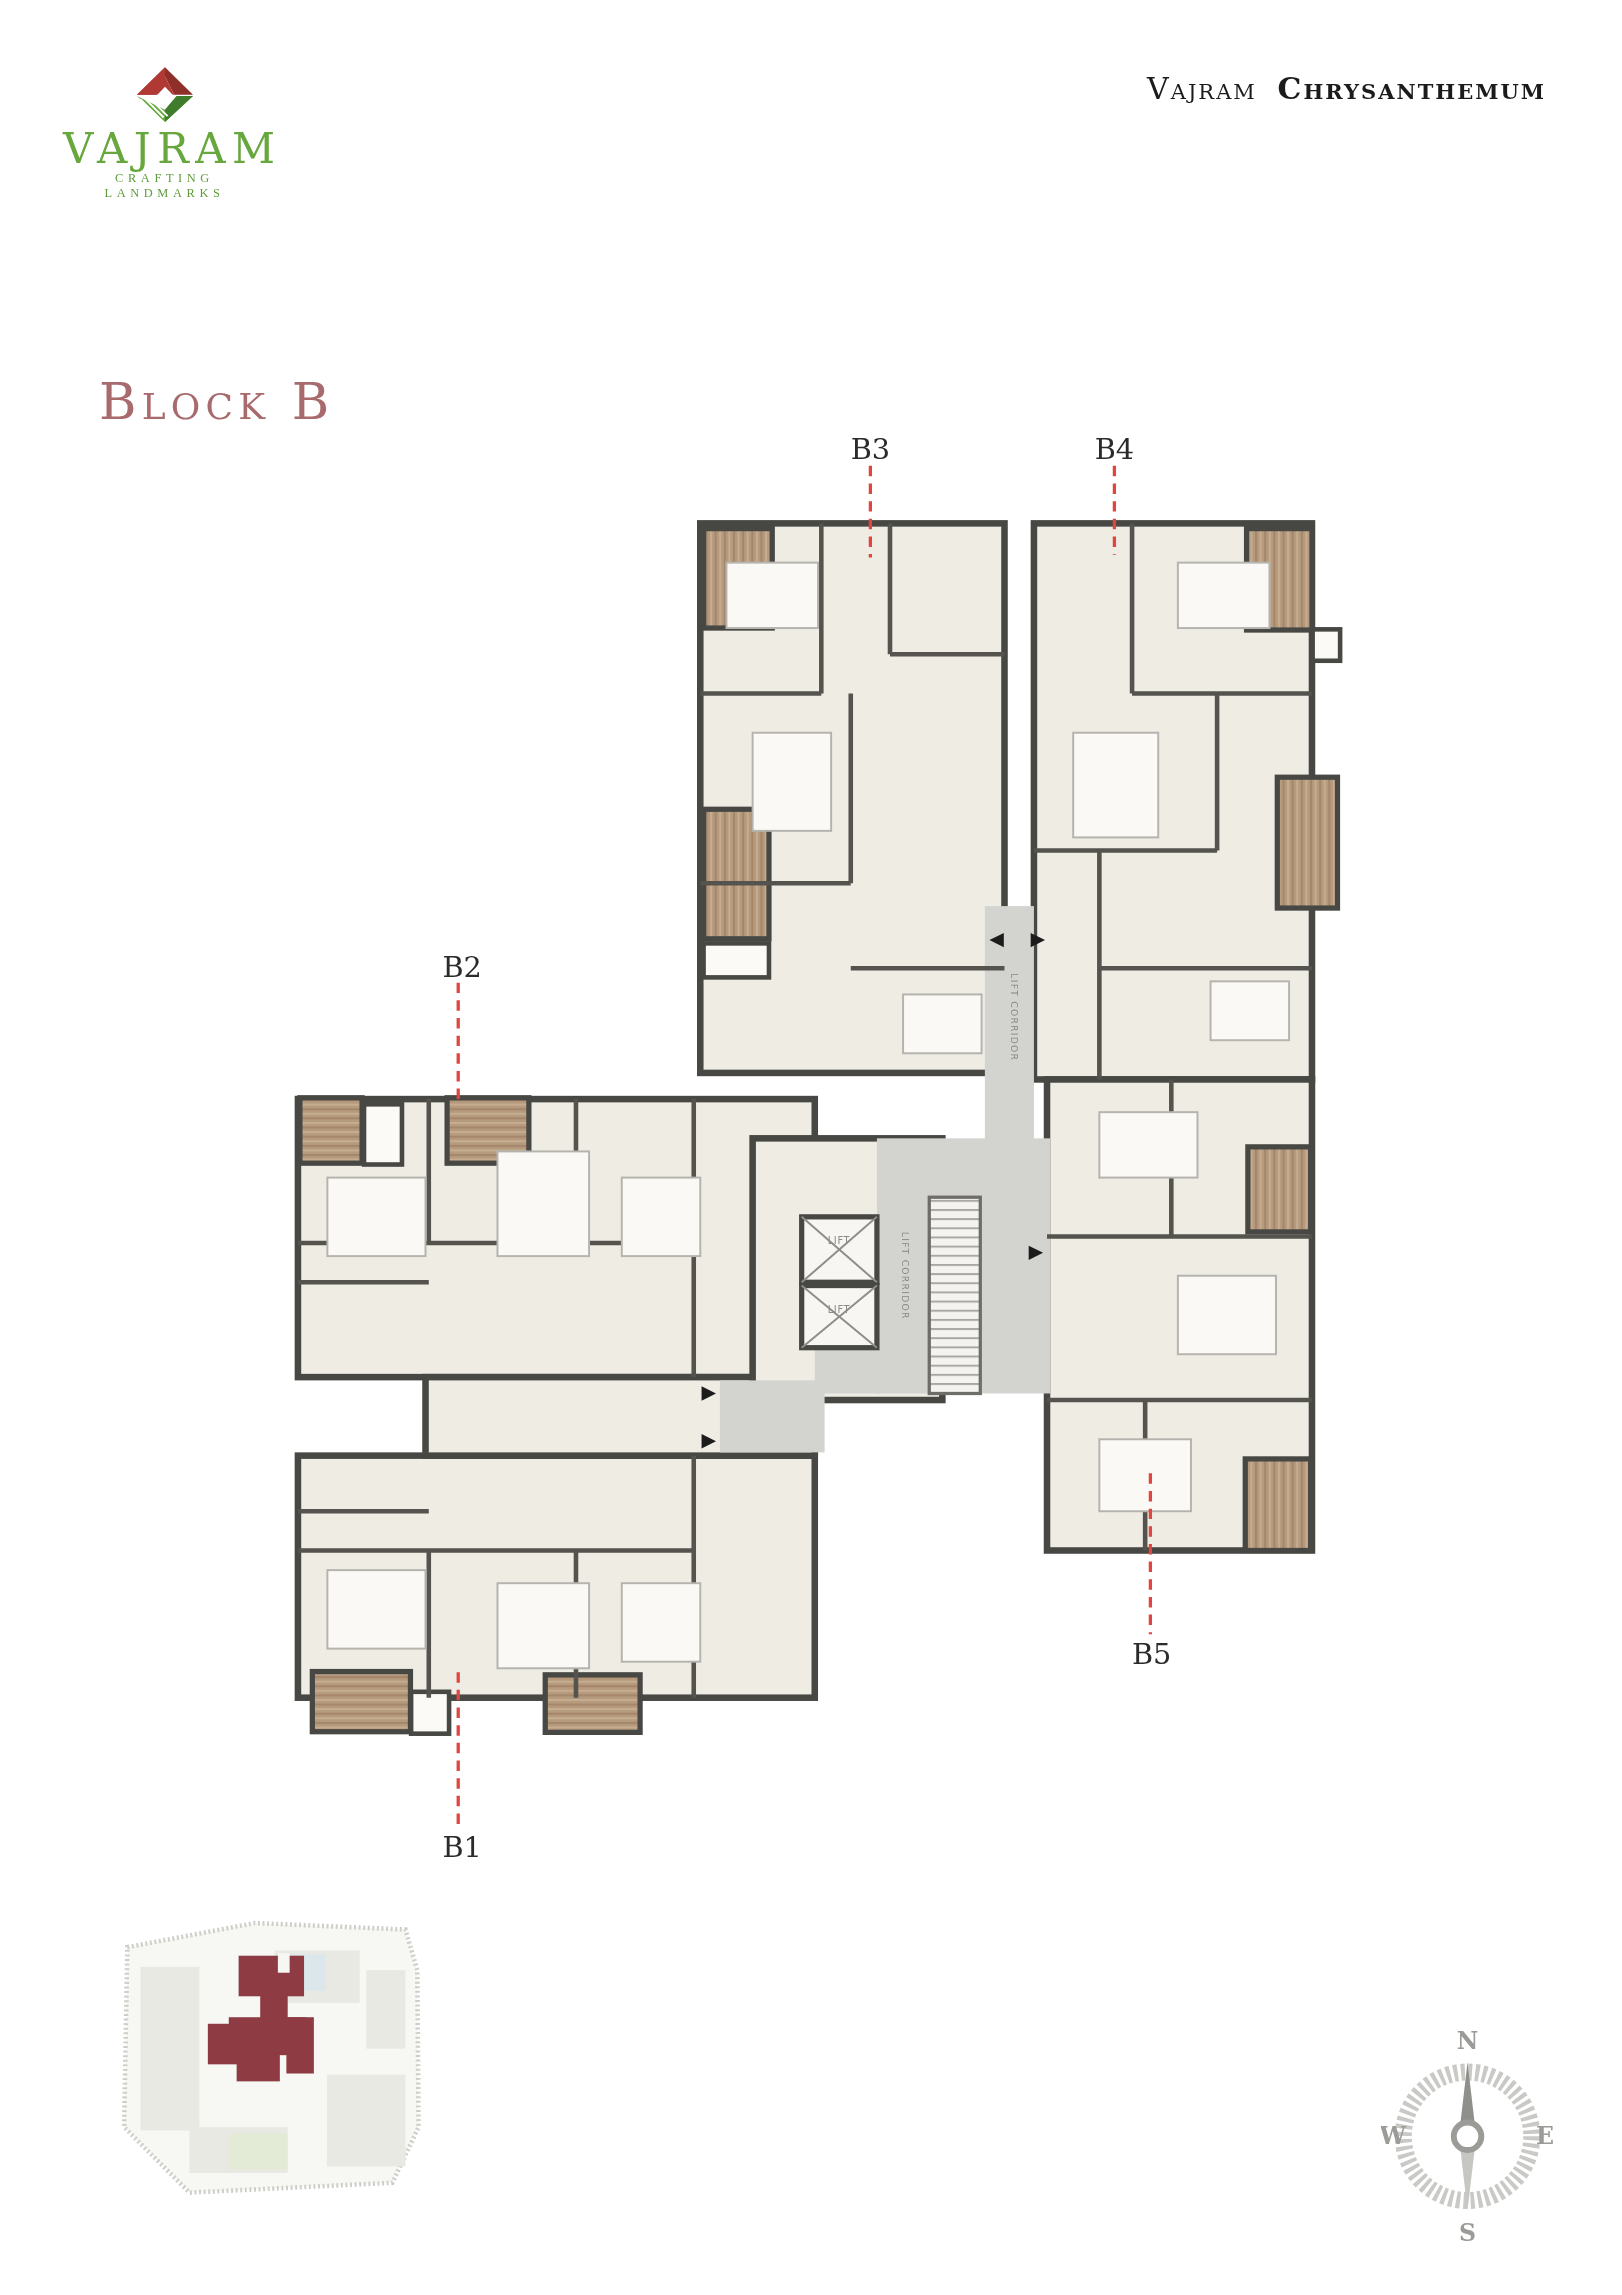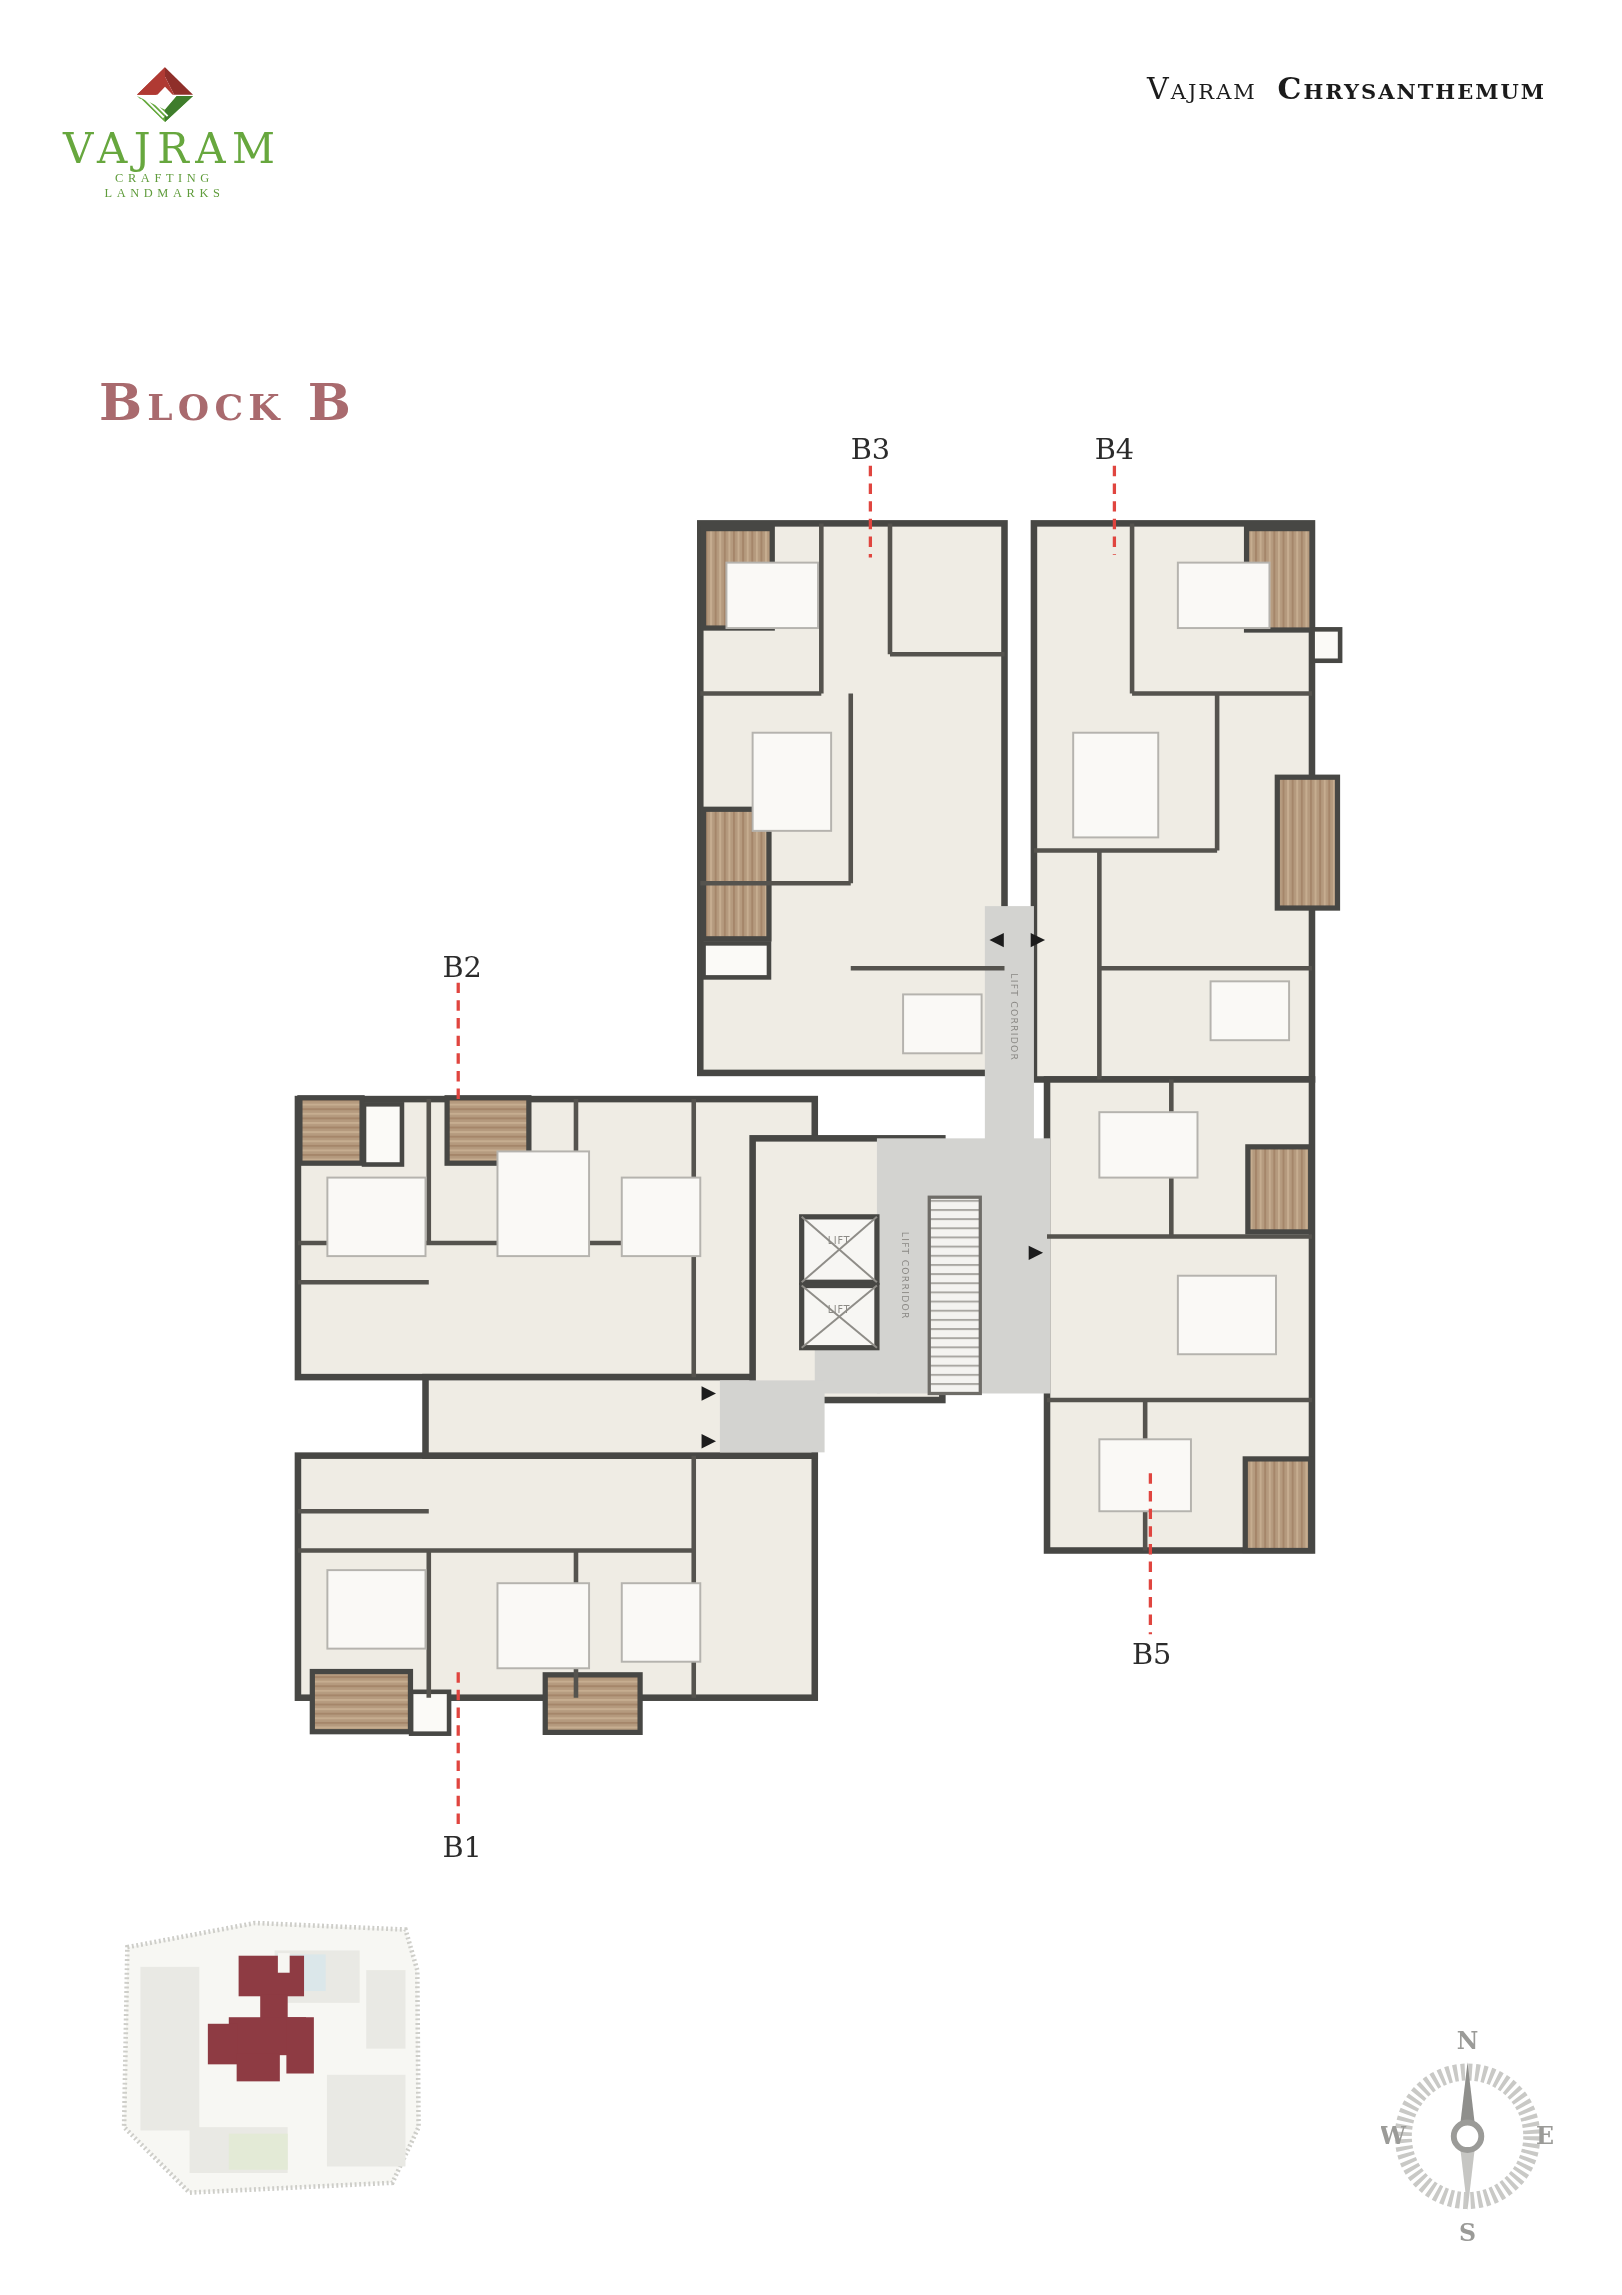--- a/index.html
+++ b/index.html
@@ -12,21 +12,21 @@
   .brand{color:#67a73e;font-size:42px;letter-spacing:6.5px;line-height:1.05;
          font-family:"DejaVu Serif",serif;}
   .tagline{color:#5f9c3b;font-size:12.4px;letter-spacing:4.6px;margin-top:0;
            font-family:"Liberation Serif",serif;}
   .doc-title{position:absolute;right:77px;top:71px;color:#1b1b1b;font-size:30px;
              font-variant:small-caps;letter-spacing:2px;white-space:nowrap;}
   .doc-title .bold{font-weight:700;margin-left:9.2px;}
 
   
   .block-heading{position:absolute;left:99px;top:372px;color:#a96a6e;font-size:51px;
-                 letter-spacing:5.2px;font-variant:small-caps;font-weight:700;}
+                 letter-spacing:5.2px;font-variant:small-caps;font-weight:400;}
 
   
   .plan-svg{position:absolute;left:0;top:0;}
   .unit-label{font-family:"DejaVu Serif",serif;font-size:44px;fill:#2b2b2b;}
   .tiny-label{font-family:"DejaVu Sans",sans-serif;font-size:15px;fill:#8d8b86;letter-spacing:1px;}
   .vcorr-label{font-family:"DejaVu Sans",sans-serif;font-size:14px;fill:#8a8884;letter-spacing:2px;}
 
   
   .compass{position:absolute;left:1381px;top:2015px;}
   .compass text{font-family:"DejaVu Serif",serif;font-weight:700;fill:#9b9b98;font-size:36px;}

